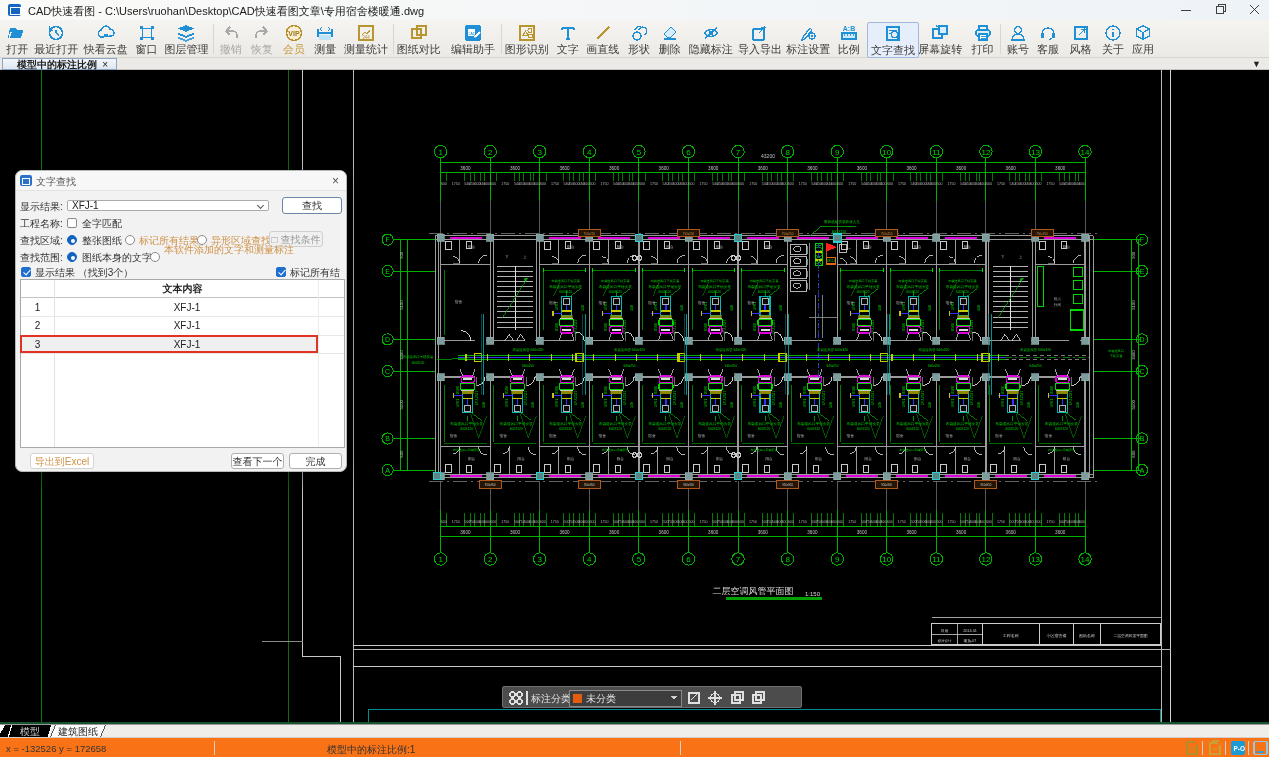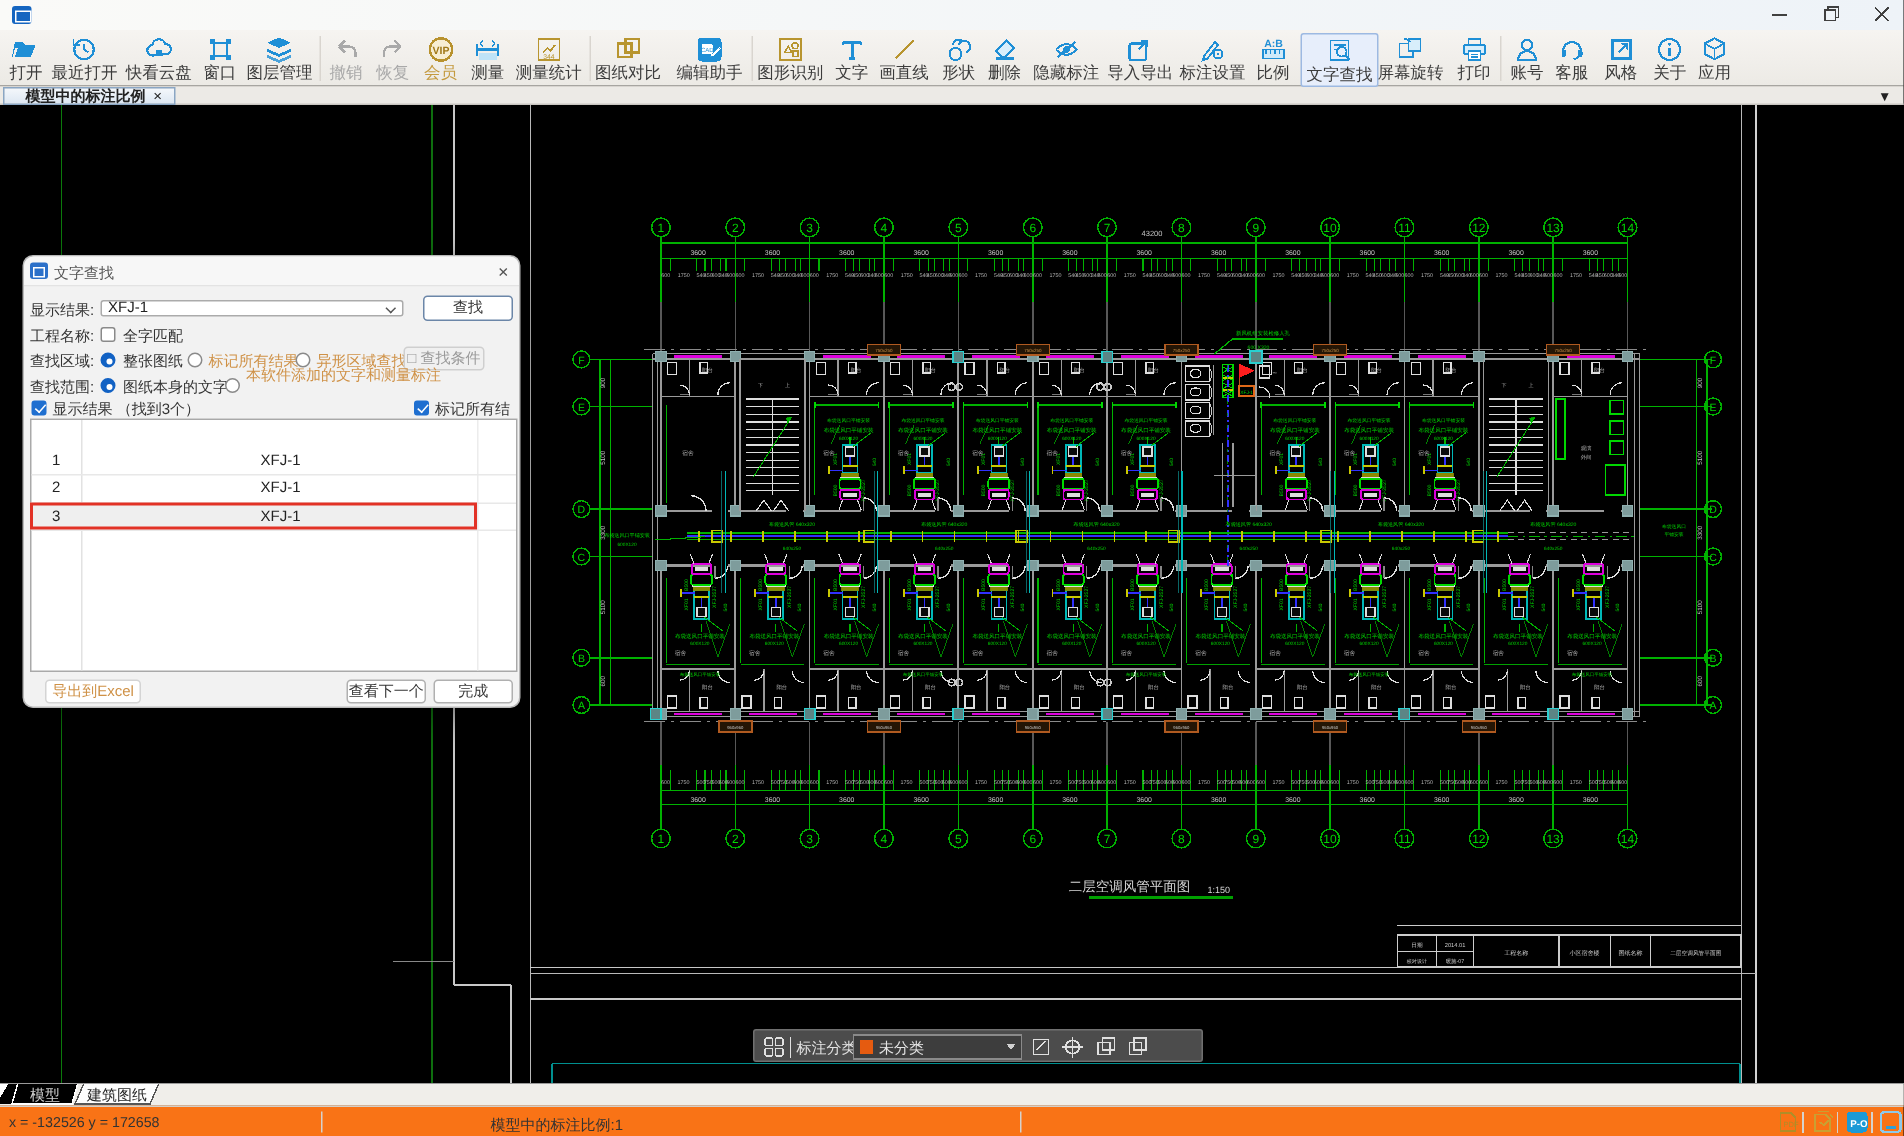--- a/index.html
+++ b/index.html
@@ -25,21 +25,21 @@
 .orange{color:#cf9146}
 .combo{position:absolute;left:51px;top:29px;width:202px;height:11px;background:#fff;border:1px solid #ababab;border-radius:2px}
 .btn{position:absolute;background:#fff;border:1px solid #b0b0b0;border-radius:3px;text-align:center;color:#333}
 .cb{position:absolute;width:10px;height:10px;border:1px solid #8a8a8a;background:#fff;border-radius:2px}
 .cbon{background:#1f6fd0;border-color:#1f6fd0}
 .cbon:after{content:"";position:absolute;left:2.5px;top:0.5px;width:3px;height:6px;border:solid #fff;border-width:0 1.6px 1.6px 0;transform:rotate(42deg)}
 .rd{position:absolute;width:10px;height:10px;border:1px solid #8a8a8a;background:#fff;border-radius:50%}
 .rdon{background:#1262c4;border-color:#1262c4}
 .rdon:after{content:"";position:absolute;left:3px;top:3px;width:4px;height:4px;background:#fff;border-radius:50%}
 .tbl{position:absolute;left:4px;top:108px;width:325px;height:169px;background:#fff;border:1px solid #a9a9a9}
-.btabs{position:absolute;left:0;top:722px;width:1269px;height:15px;background:#f0eeea;border-top:1px solid #14532d}
+.btabs{position:absolute;left:0;top:722px;width:1269px;height:15px;background:#f0eeea;border-top:3px solid #14532d}
 .statusbar{position:absolute;left:0;top:737px;width:1269px;height:35px;background:#f97316;border-top:1px solid #d2cfca;font-size:10px;color:#333}
 .anno{position:absolute;left:502px;top:616px;width:300px;height:22px;background:#4c4c4c;border:1px solid #707070;border-radius:2px;color:#e8e8e8;font-size:10px}
 svg{shape-rendering:crispEdges}
 svg text{shape-rendering:auto}
 </style></head>
 <body>
 <div class="canvas">
     <svg width="1269" height="652" viewBox="0 70 1269 652" style="position:absolute;left:0;top:0" font-family="Liberation Sans, sans-serif">
       <line x1="41.0" y1="70.0" x2="41.0" y2="722.0" stroke="#0b7a0b" stroke-width="1"></line>
       <line x1="288.0" y1="70.0" x2="288.0" y2="722.0" stroke="#0e6e0e" stroke-width="1"></line>
@@ -1883,20 +1883,21 @@
    <rect x="229" y="8" width="8" height="8"></rect>
           <rect x="232" y="5" width="8" height="8"></rect>
    <rect x="250" y="8" width="8" height="8"></rect>
           <rect x="253" y="5" width="8" height="8"></rect>
   </g>
  </svg>
 </div>
 </div>
 <div class="titlebar">
 <div class="appicon"></div>
+<div class="txt">CAD快速看图 - C:\Users\ruohan\Desktop\CAD快速看图文章\专用宿舍楼暖通.dwg</div>
 <svg width="100" height="20" style="position:absolute;right:0;top:0">
  <g stroke="#404040" stroke-width="1" fill="none">
   <line x1="12" y1="10" x2="22" y2="10"></line>
   <rect x="47.5" y="6.5" width="7" height="7"></rect>
   <path d="M49.5,6.5 v-2 h7 v7 h-2"></path>
   <path d="M81,5 l9,9 M90,5 l-9,9"></path>
  </g>
 </svg>
 </div>
 <div class="toolbar">
@@ -2165,20 +2166,21 @@
     <div class="lab" style="left:4px;top:80px">查找范围:</div>
     <div class="rd rdon" style="left:51px;top:80.5px"></div>
     <div class="lab" style="left:66px;top:80px">图纸本身的文字</div>
     <div class="rd" style="left:134px;top:80.5px"></div>
     <div class="lab orange" style="left:148px;top:72px">本软件添加的文字和测量标注</div>
     <div class="cb cbon" style="left:5px;top:95.5px"></div>
     <div class="lab" style="left:19px;top:95px">显示结果 （找到3个）</div>
     <div class="cb cbon" style="left:260px;top:95.5px"></div>
     <div class="lab" style="left:274px;top:95px">标记所有结果</div>
     <div class="tbl">
+      <div style="position:absolute;left:0;top:0;width:100%;height:18px;border-bottom:1px solid #c4c4c4;text-align:center;font-weight:bold;line-height:18px;font-size:10px">文本内容</div>
       <div style="position:absolute;left:33px;top:0;width:1px;height:167px;background:#e2e2e2"></div>
       <div style="position:absolute;right:25px;top:0;width:1px;height:167px;background:#ececec"></div>
       <div style="position:absolute;left:0;top:18.5px;width:100%;height:18.5px;border-bottom:1px solid #e8e8e8"></div>
       <div style="position:absolute;left:0;top:18.5px;width:33px;text-align:center;line-height:18px;font-size:10px">1</div>
       <div style="position:absolute;left:33px;top:18.5px;width:266px;text-align:center;line-height:18px;font-size:10px">XFJ-1</div>
       <div style="position:absolute;left:0;top:37px;width:100%;height:18.5px;border-bottom:1px solid #e8e8e8"></div>
       <div style="position:absolute;left:0;top:37px;width:33px;text-align:center;line-height:18px;font-size:10px">2</div>
       <div style="position:absolute;left:33px;top:37px;width:266px;text-align:center;line-height:18px;font-size:10px">XFJ-1</div>
       <div style="position:absolute;left:0;top:55.5px;width:100%;height:18.5px;border-bottom:1px solid #e8e8e8"></div>
       <div style="position:absolute;left:0;top:55.5px;width:33px;text-align:center;line-height:18px;font-size:10px">3</div>

